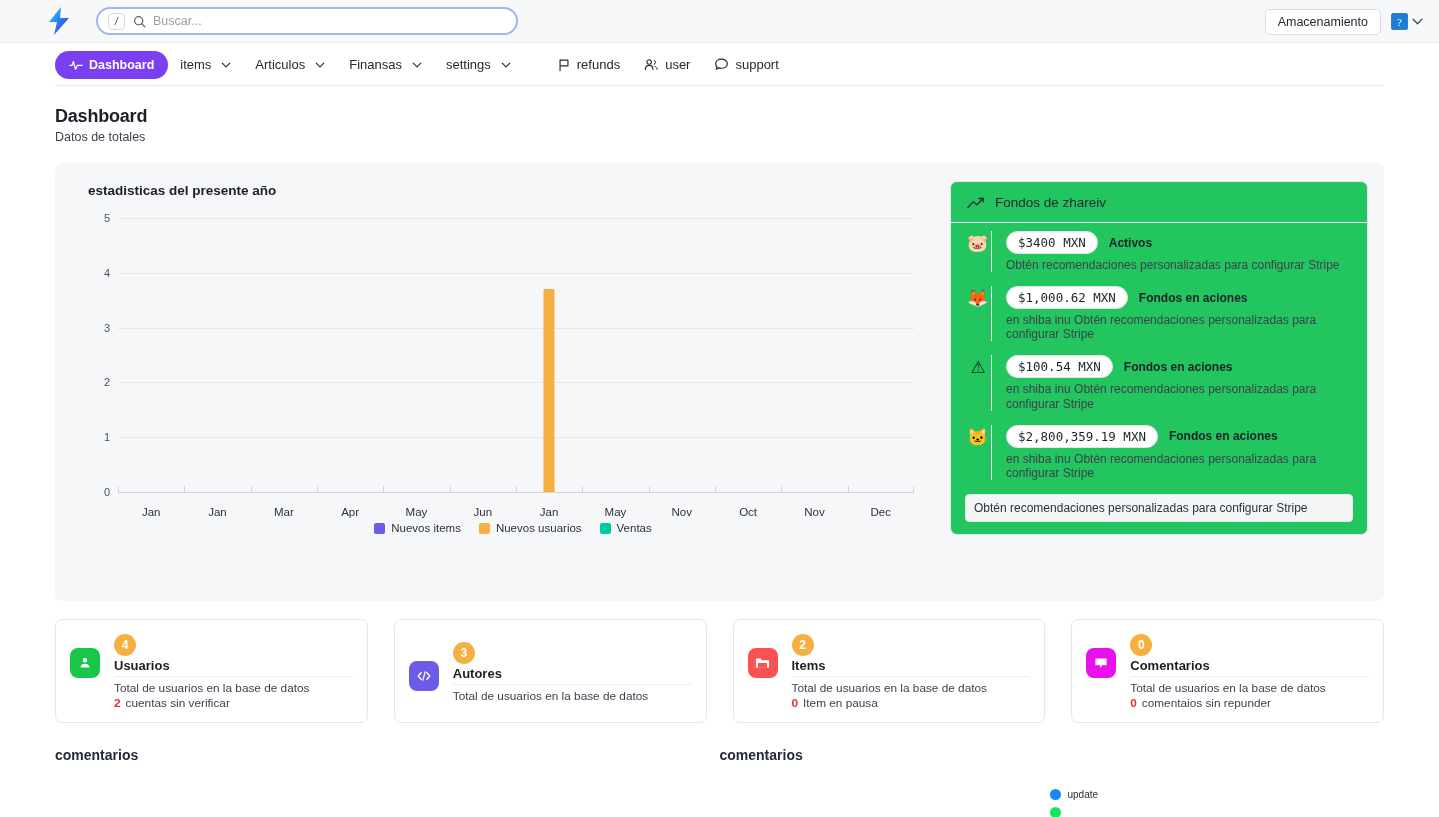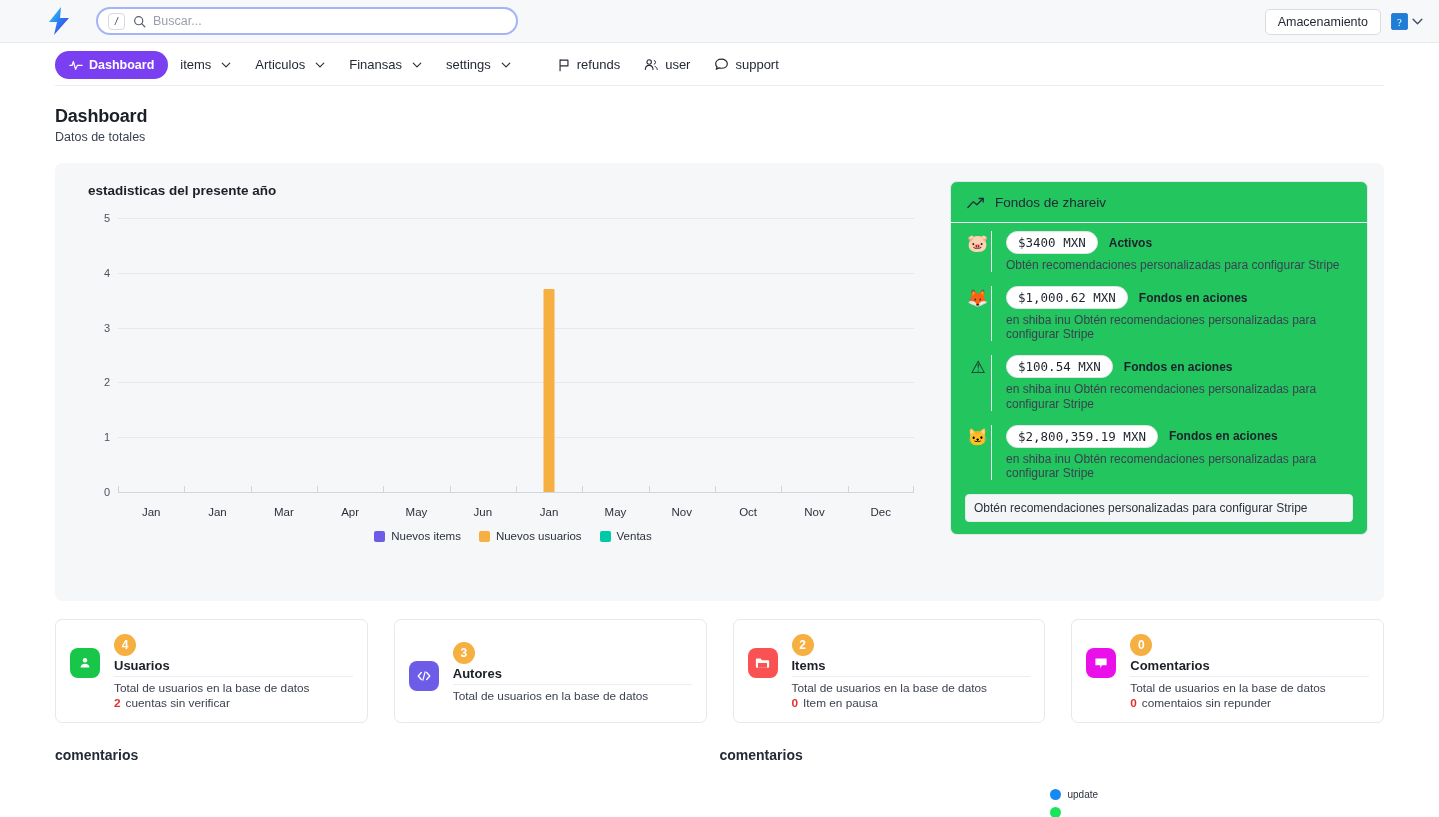--- a/index.html
+++ b/index.html
@@ -178,21 +178,21 @@
   .tick::before {
     content:""; position:absolute; left:0; top:0; width:1px; height:6px; background:#d2d5dc;
   }
   .tick:last-child::after {
     content:""; position:absolute; right:0; top:0; width:1px; height:6px; background:#d2d5dc;
   }
   .xlabels { position:absolute; left:30px; right:12px; bottom:0; display:flex; }
   .xlabel { flex:1 1 0; text-align:center; font-size:11.5px; color:#2b313d; }
 
   .legend {
-    margin-top: 12px;
+    margin-top: 4px;
     display: flex; justify-content: center; gap: 18px;
     padding-left: 12px;
   }
   .legend-item { display:flex; align-items:center; gap:6px; font-size:11.5px; color:#2b313d; }
   .swatch { width: 11px; height: 11px; border-radius: 2px; }
 
   
   .funds-col { width: 434px; flex: 0 0 434px; padding: 18px 16px 0 0; }
   .funds-card {
     background: #22c55e;

